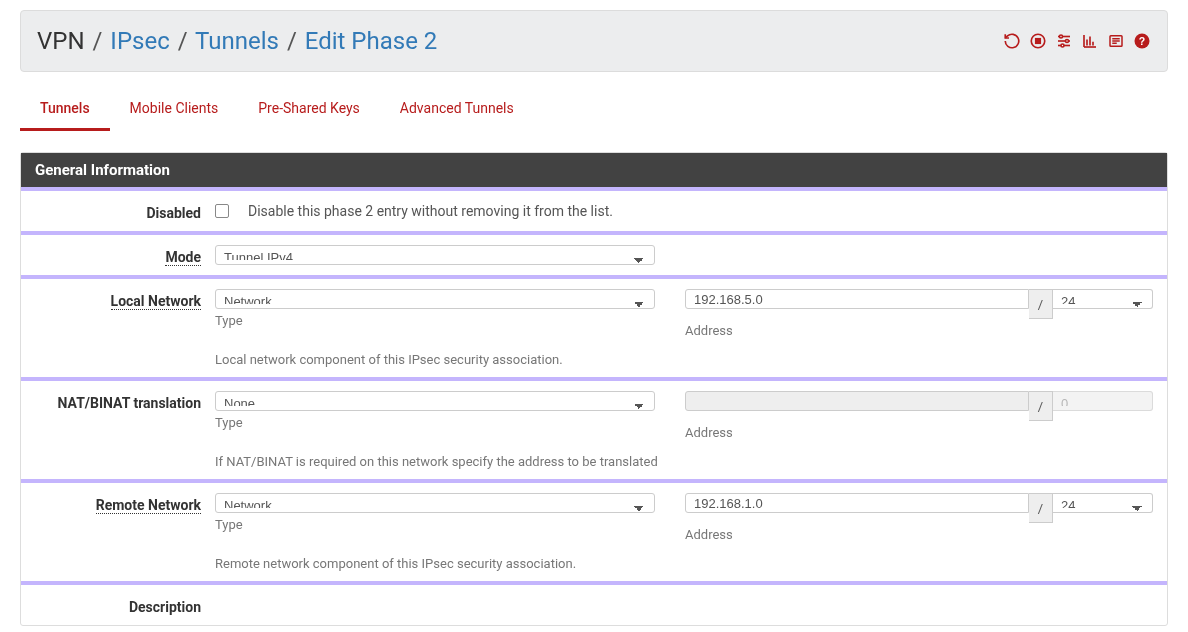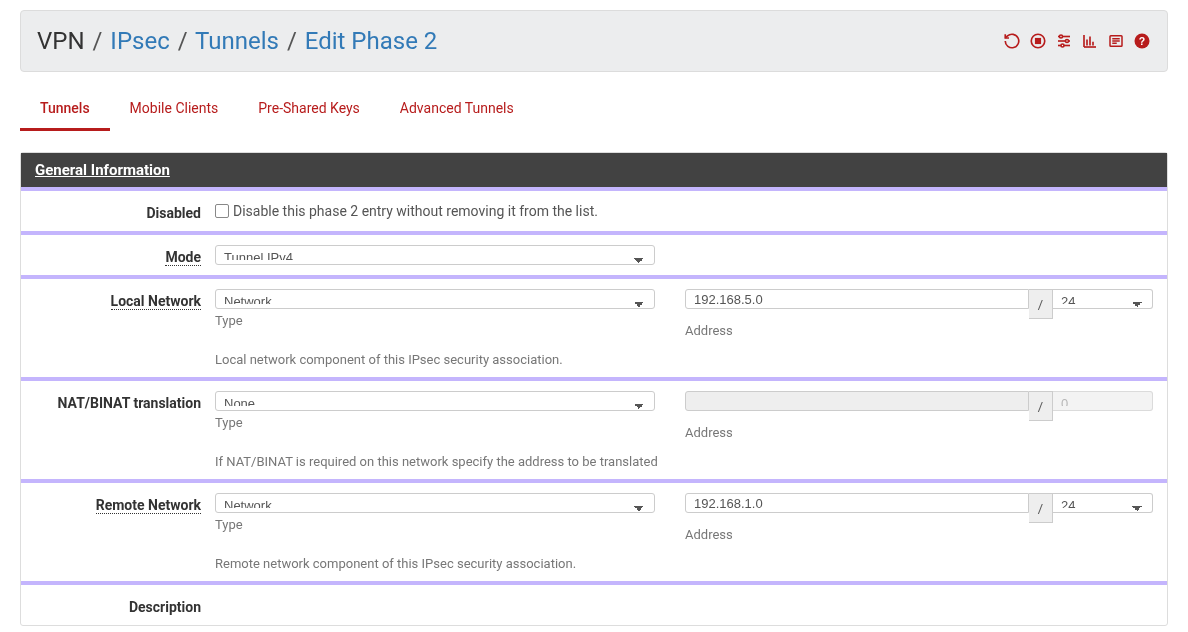--- a/index.html
+++ b/index.html
@@ -49,21 +49,20 @@
     border: 1px solid #ddd;
     border-radius: 3px;
     overflow: visible;
   }
   .panel-head {
     background: #424242;
     color: #fff;
     font-weight: 700;
     font-size: 15px;
     padding: 8px 14px;
-    text-decoration: underline;
   }
   .form-row {
     display: flex;
     border-top: 4px solid #c4b5fd;
     padding: 10px 14px;
     align-items: flex-start;
   }
   .form-row:first-of-type { border-top: none; }
   .label-col {
     width: 180px;
@@ -90,21 +89,21 @@
   }
   .sel { appearance: none; background-image: linear-gradient(45deg, transparent 50%, #555 50%), linear-gradient(135deg, #555 50%, transparent 50%); background-position: calc(100% - 15px) 12px, calc(100% - 10px) 12px; background-size: 5px 5px, 5px 5px; background-repeat: no-repeat; padding-right: 28px;}
   .sub { color: #777; font-size: 13px; margin-top: 4px; }
   .help { color: #777; font-size: 13px; margin-top: 14px; }
   .addr-group { display:flex; width:100%; }
   .addr-group .txt { flex:1; border-top-right-radius:0; border-bottom-right-radius:0; }
   .addr-group .slash { width: 24px; height:30px; background:#eee; border:1px solid #ccc; border-left:none; display:flex; align-items:center; justify-content:center; color:#555; font-size:13px;}
   .addr-group .cidr { width: 100px; border-left:none; border-top-left-radius:0; border-bottom-left-radius:0;}
   .addr-group .cidr.sel { background-color:#fff; }
   .disabled-input { background:#eee !important; color:#999; }
-  .chk-line { display:flex; align-items:center; gap:4px; color:#555; padding-top:2px;}
+  .chk-line { display:flex; align-items:center; gap:19px; color:#555; padding-top:2px;}
   .chk { width:14px; height:14px; border:1px solid #888; border-radius:2px; display:inline-block;}
   svg { width:18px; height:18px; }
 </style>
 </head>
 <body>
 
 <div class="header-bar">
   <div class="breadcrumb">
     <span>VPN</span>
     <span class="sep">/</span>

